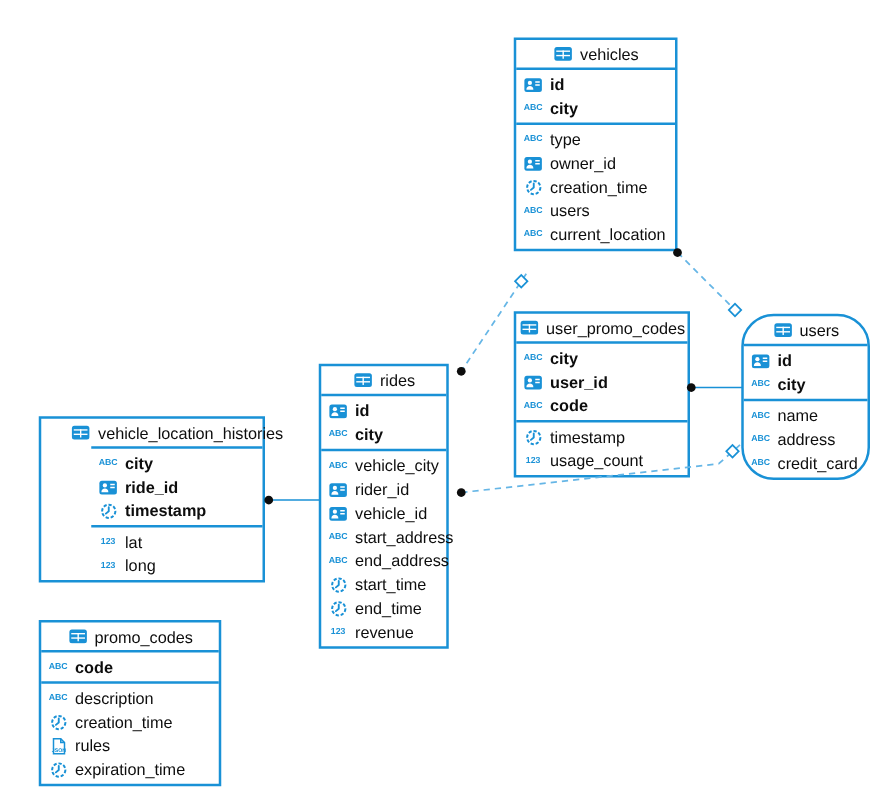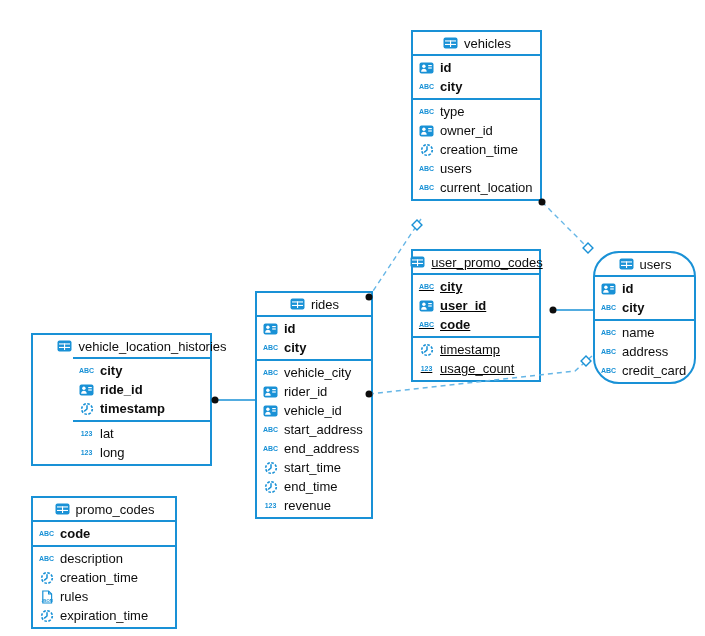--- a/index.html
+++ b/index.html
@@ -106,21 +106,21 @@
           <span>users</span>
         </div>
         <div class="field-row">
           <span class="ficon">
             <span class="glyph-icon">ABC</span>
           </span>
           <span>current_location</span>
         </div>
       </div>
   </div>
-    <div class="table-card" style="left: 411px; top: 249px; width: 130px; text-decoration: underline;">
+    <div class="table-card" style="left: 411px; top: 249px; width: 141px;">
     <div class="table-header">
       <span class="ficon">
           <svg width="15" height="12" viewBox="0 0 15 12">
             <rect x="0.5" y="0.5" width="14" height="11" rx="2" fill="#1991d6"></rect>
             <rect x="2" y="3.4" width="11" height="1.1" fill="#fff"></rect>
             <rect x="2" y="6.9" width="11" height="1.1" fill="#fff"></rect>
             <rect x="7" y="3.4" width="1.1" height="6.6" fill="#fff"></rect>
           </svg>
         </span>
       <span class="table-title">user_promo_codes</span>
@@ -215,21 +215,21 @@
           <span>address</span>
         </div>
         <div class="field-row">
           <span class="ficon">
             <span class="glyph-icon">ABC</span>
           </span>
           <span>credit_card</span>
         </div>
       </div>
   </div>
-    <div class="table-card" style="left: 255px; top: 291px; width: 118px;">
+    <div class="table-card" style="left: 255px; top: 291px; width: 104px;">
     <div class="table-header">
       <span class="ficon">
           <svg width="15" height="12" viewBox="0 0 15 12">
             <rect x="0.5" y="0.5" width="14" height="11" rx="2" fill="#1991d6"></rect>
             <rect x="2" y="3.4" width="11" height="1.1" fill="#fff"></rect>
             <rect x="2" y="6.9" width="11" height="1.1" fill="#fff"></rect>
             <rect x="7" y="3.4" width="1.1" height="6.6" fill="#fff"></rect>
           </svg>
         </span>
       <span class="table-title">rides</span>

